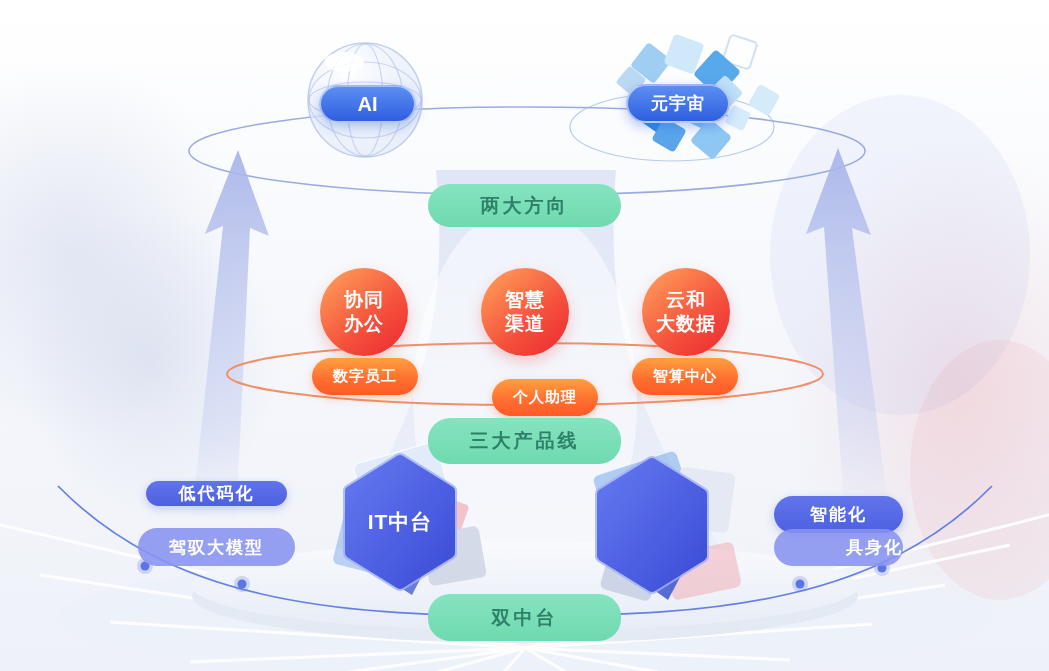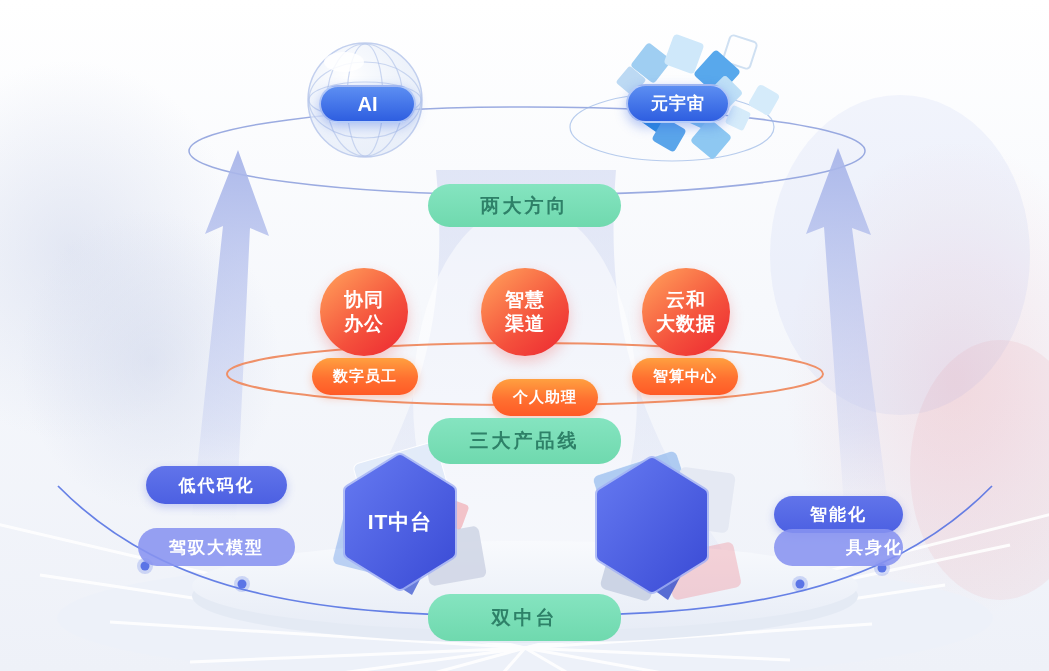--- a/index.html
+++ b/index.html
@@ -229,21 +229,21 @@
     <span>个人助理</span>
   </div>
   <div class="abs pill tag" style="left:632px;top:358px;width:106px;">
     <span>智算中心</span>
   </div>
 
   <div class="abs band" style="left:428px;top:406px;width:193px;height:46px;margin-top:12px;">
     <span>三大产品线</span>
   </div>
 
-  <div class="abs cap dark" style="left:146px;top:466px;width:141px;height:38px;">
+  <div class="abs cap dark" style="left:146px;top:481px;width:141px;height:25px;">
     <span>低代码化</span>
   </div>
   <div class="abs cap light" style="left:138px;top:528px;width:157px;height:38px;">
     <span>驾驭大模型</span>
   </div>
 
   <div class="abs cap dark" style="left:774px;top:496px;width:129px;height:37px;">
     <span>智能化</span>
   </div>
   <div class="abs cap light" style="left:774px;top:529px;width:129px;height:37px;justify-content:flex-end;">

